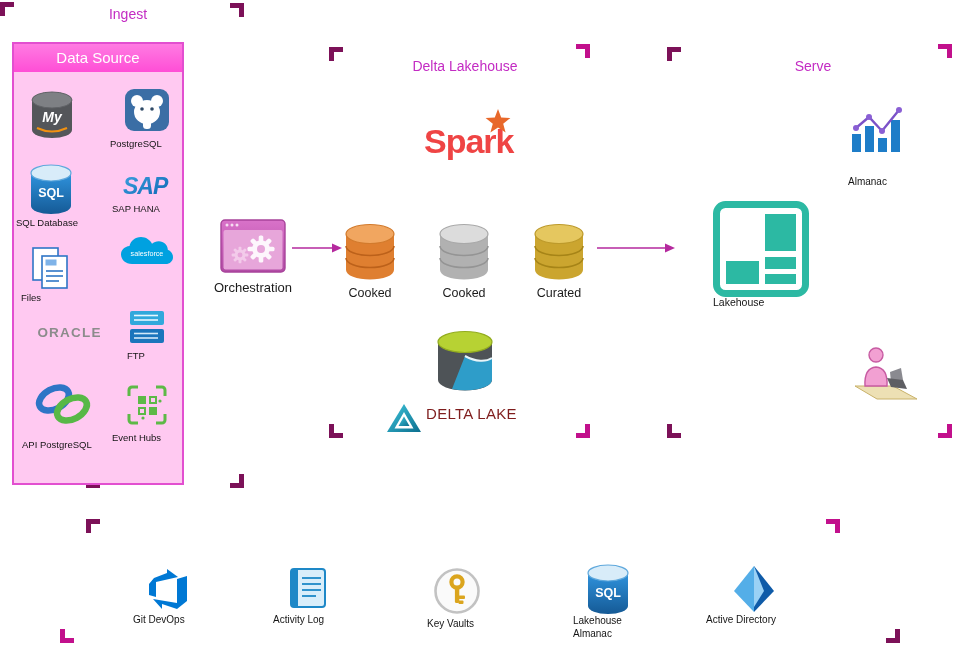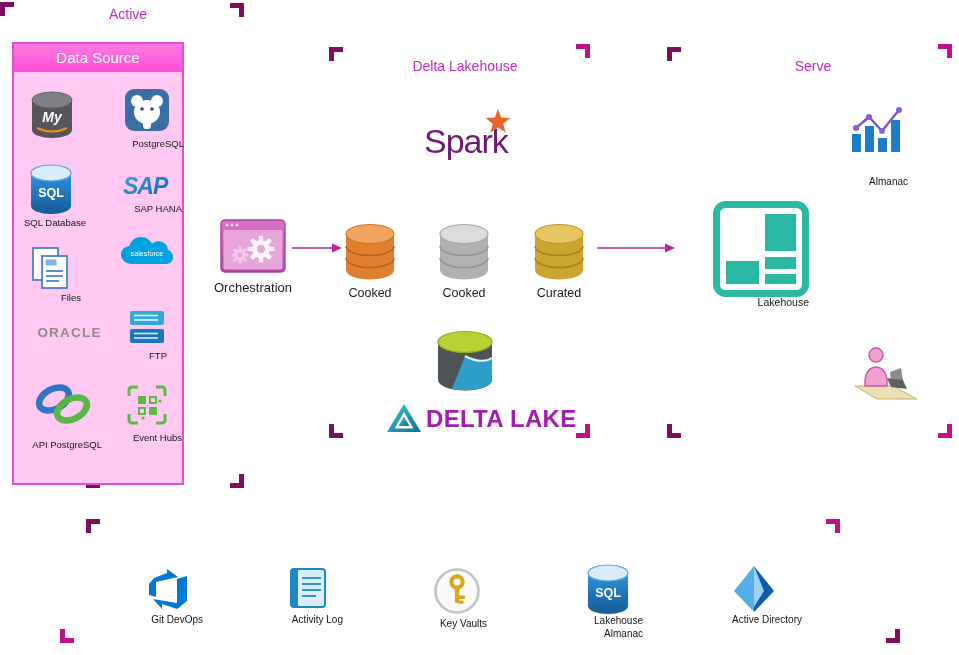--- a/index.html
+++ b/index.html
@@ -1,33 +1,33 @@
 <!DOCTYPE html>
 <html><head>
 <meta charset="utf-8">
 <style>
   *{margin:0;padding:0;box-sizing:border-box}
   body{background:#fff}
   .stage{position:relative;width:959px;height:655px;background:#fff;font-family:"Liberation Sans",sans-serif;overflow:hidden}
   .abs{position:absolute}
   .sec-label{position:absolute;color:#C32BC3;font-size:14px;text-align:center}
-  .ilabel{position:absolute;font-size:10px;color:#141414;text-align:right;line-height:1.25}
+  .ilabel{position:absolute;font-size:10px;color:#141414;text-align:left;line-height:1.25}
   .panel .ilabel{font-size:9.5px}
   .node-label{position:absolute;font-size:12.5px;color:#1b1b1b;text-align:center}
   .bk{position:absolute;width:14px;height:14px}
   .bk.d{--c:#7C1158}.bk.b{--c:#C2108C}
   .bk.tl{border-top:5px solid var(--c);border-left:5px solid var(--c)}
   .bk.tr{border-top:5px solid var(--c);border-right:5px solid var(--c)}
   .bk.bl{border-bottom:5px solid var(--c);border-left:5px solid var(--c)}
   .bk.br{border-bottom:5px solid var(--c);border-right:5px solid var(--c)}
   .panel{position:absolute;left:12px;top:42px;width:172px;height:443px;background:#FFC9F1;border:2px solid #E24FD0}
   .panel-h{height:28px;background:linear-gradient(#FF7BE2,#FF4ED6);color:#fff;font-size:15px;text-align:center;line-height:28px}
   .oracle{position:absolute;color:#8C8C8C;font-weight:700;font-size:13.5px;letter-spacing:1.2px;text-align:center}
-  .spark{position:absolute;font-size:34px;font-weight:400;color:#701a75;letter-spacing:-1px}
-  .deltatxt{position:absolute;font-size:24px;font-weight:700;color:#a21caf;letter-spacing:.3px}
+  .spark{position:absolute;font-size:34px;font-weight:700;color:#ef4444;letter-spacing:-1px}
+  .deltatxt{position:absolute;font-size:15px;font-weight:400;color:#7f1d1d;letter-spacing:.3px}
   svg{display:block}
   svg text{font-family:"Liberation Sans",sans-serif}
 </style>
 </head>
 <body>
 
 <div class="stage">
 
   <svg width="0" height="0" style="position:absolute">
     <defs>
@@ -63,21 +63,21 @@
   <div class="bk tl d" style="left:667px;top:47px"></div>
   <div class="bk tr b" style="left:938px;top:44px"></div>
   <div class="bk bl d" style="left:667px;top:424px"></div>
   <div class="bk br b" style="left:938px;top:424px"></div>
 
   <div class="bk tl d" style="left:86px;top:519px"></div>
   <div class="bk tr b" style="left:826px;top:519px"></div>
   <div class="bk bl b" style="left:60px;top:629px"></div>
   <div class="bk br d" style="left:886px;top:629px"></div>
 
-  <div class="sec-label" style="left:98px;top:6px;width:60px">Active</div>
+  <div class="sec-label" style="left:98px;top:6px;width:60px">Ingest</div>
   <div class="sec-label" style="left:405px;top:58px;width:120px">Delta Lakehouse</div>
   <div class="sec-label" style="left:783px;top:58px;width:60px">Serve</div>
 
   <div class="panel">
     <div class="panel-h">Data Source</div>
 
     <div class="abs" style="left:15px;top:46px">
       <svg width="46" height="50" viewBox="0 0 46 50">
         <path d="M3 10 V40 a20 8 0 0 0 40 0 V10" fill="#54565A"></path>
         <ellipse cx="23" cy="10" rx="20" ry="8" fill="#7E8084" stroke="#606266" stroke-width="1"></ellipse>

